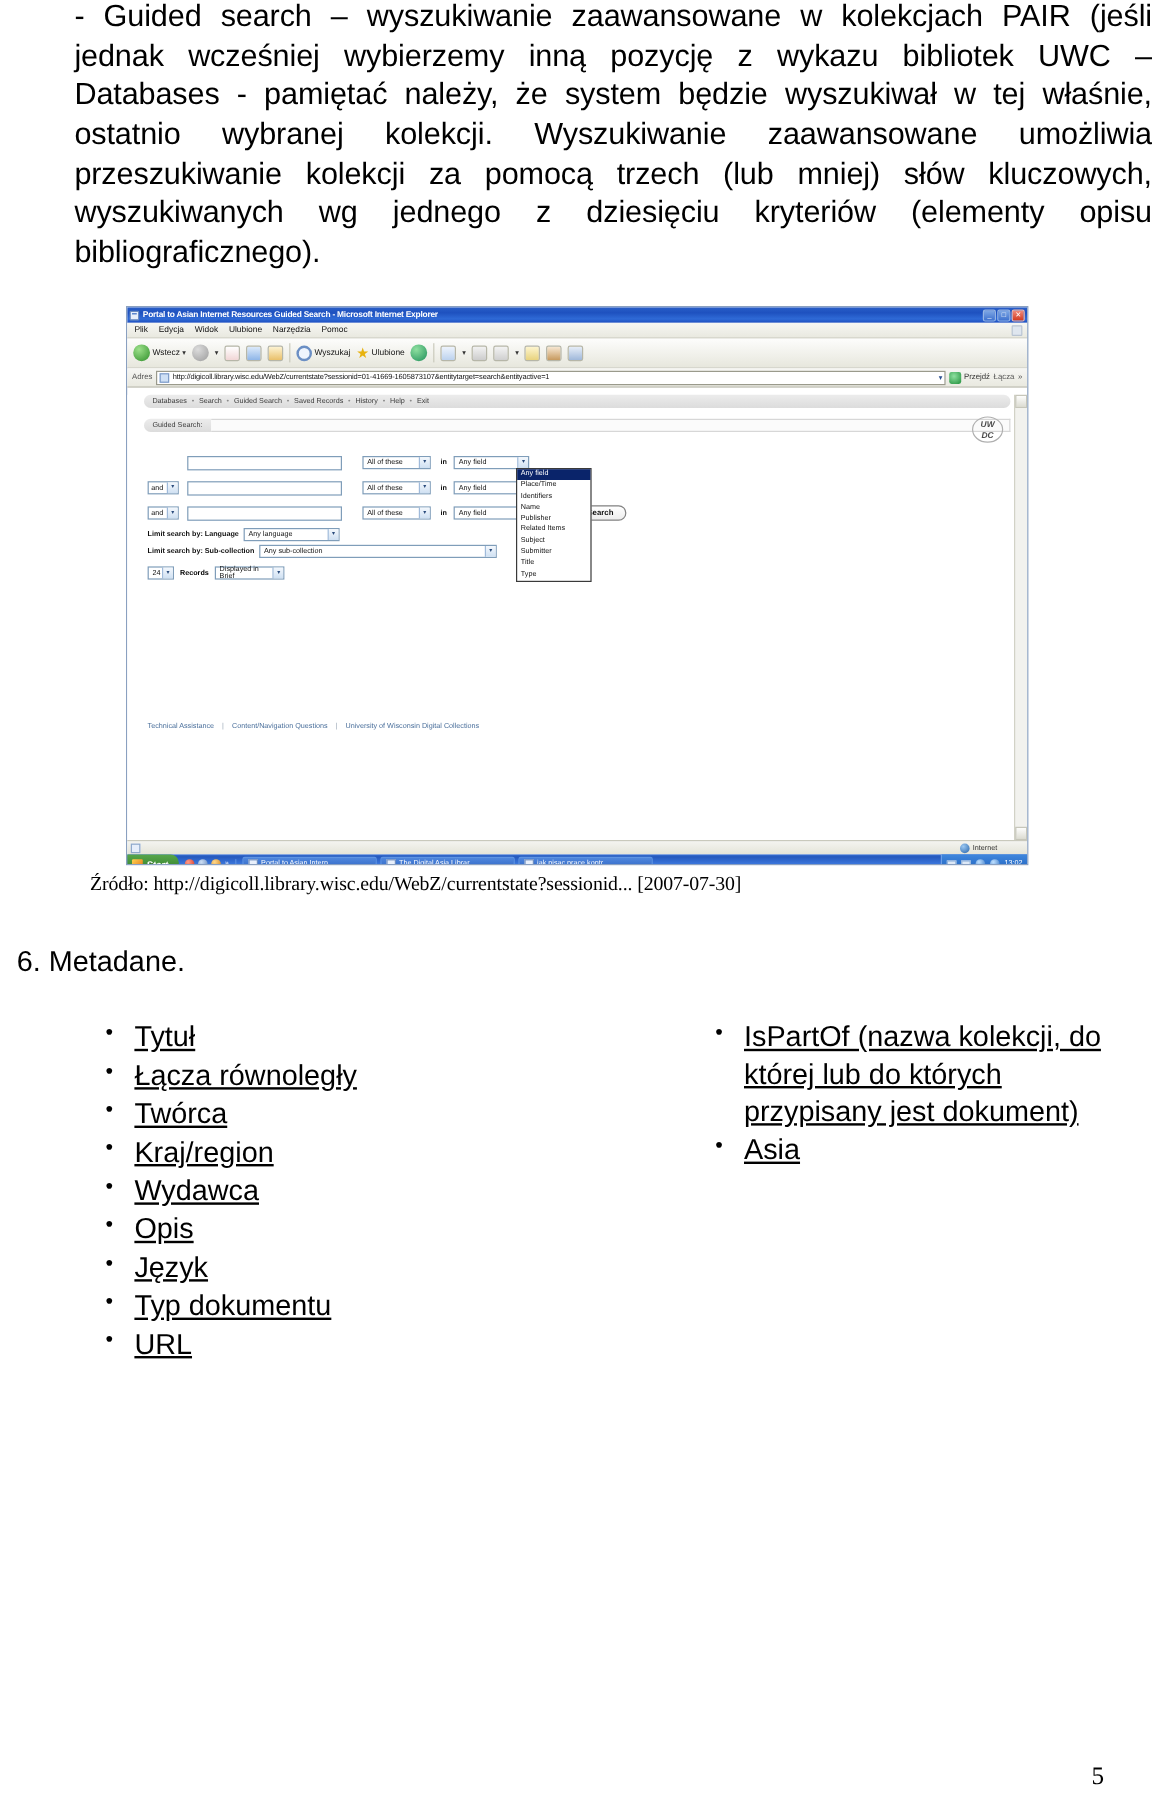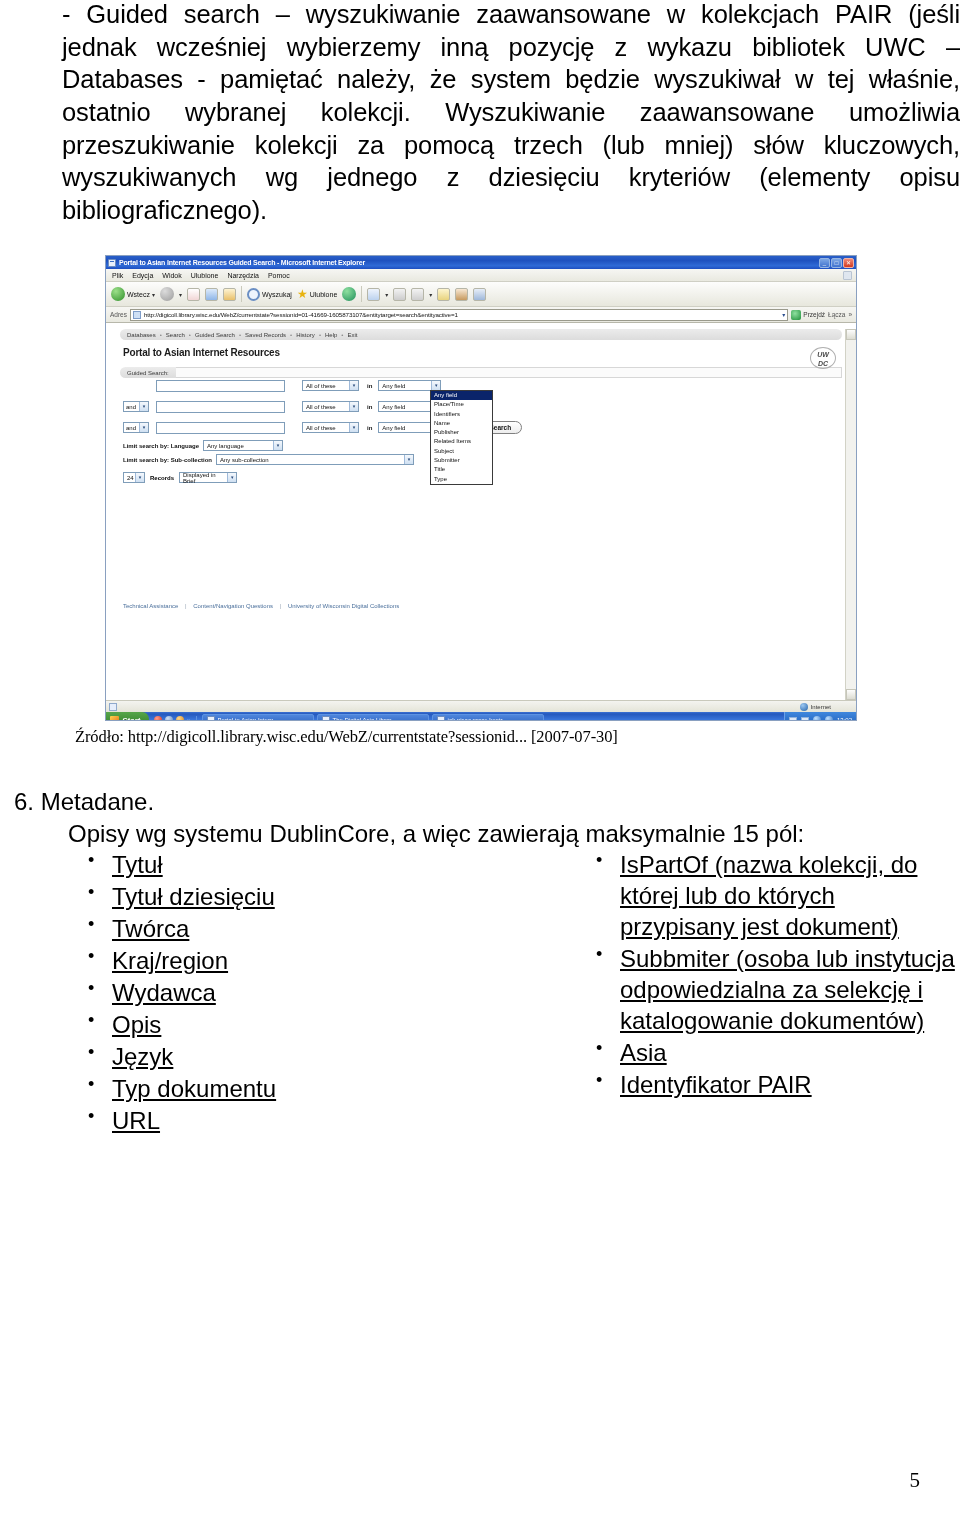--- a/index.html
+++ b/index.html
@@ -348,21 +348,20 @@
           <span class="dot">•</span>
         <a>Saved Records</a>
           <span class="dot">•</span>
         <a>History</a>
           <span class="dot">•</span>
         <a>Help</a>
           <span class="dot">•</span>
         <a>Exit</a>
       </div>
 
-      <div class="pagetitle">Portal to Asian Internet Resources</div>
 
       <div class="gsrow">
         <span class="gslabel">Guided Search:</span>
         <span class="gsbar"></span>
       </div>
 
       <div class="uwdc">
         <span class="ring"></span>
         <span>UW</span><br>
         <span>DC</span>
@@ -509,40 +508,37 @@
         <span class="ti2"></span>
         <span class="ti2"></span>
         <span class="clk">13:02</span>
       </span>
     </div>
   </div>
 
   <div class="srcline">Źródło: http://digicoll.library.wisc.edu/WebZ/currentstate?sessionid... [2007-07-30]</div>
 
   <div class="sec-head">6. Metadane.</div>
-  <div class="sec-lead">Opisy wg systemu DublinCore, a więc zawierają maksymalnie 15 pól:</div>
 
   <div class="cols">
     <div class="col-left">
       <ul class="blist">
         <li>Tytuł</li>
-        <li>Tytuł dziesięciu</li>
+        <li>Łącza równoległy</li>
         <li>Twórca</li>
         <li>Kraj/region</li>
         <li>Wydawca</li>
         <li>Opis</li>
         <li>Język</li>
         <li>Typ dokumentu</li>
         <li>URL</li>
       </ul>
     </div>
     <div class="col-right">
       <ul class="blist">
         <li>IsPartOf (nazwa kolekcji, do której lub do których przypisany jest dokument)</li>
-        <li>Subbmiter (osoba lub instytucja odpowiedzialna za selekcję i katalogowanie dokumentów)</li>
         <li>Asia</li>
-        <li>Identyfikator PAIR</li>
       </ul>
     </div>
   </div>
 
   <div class="pagenum">5</div>
 </div>
 
 </body></html>

